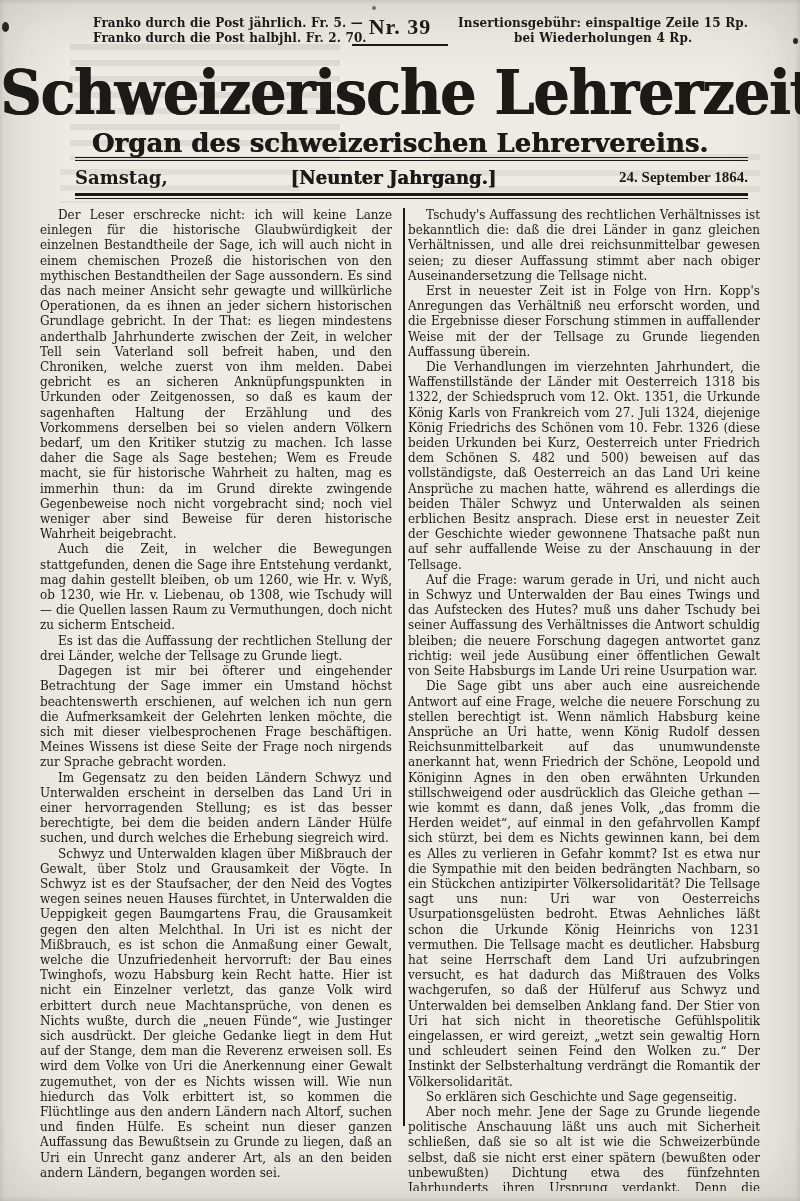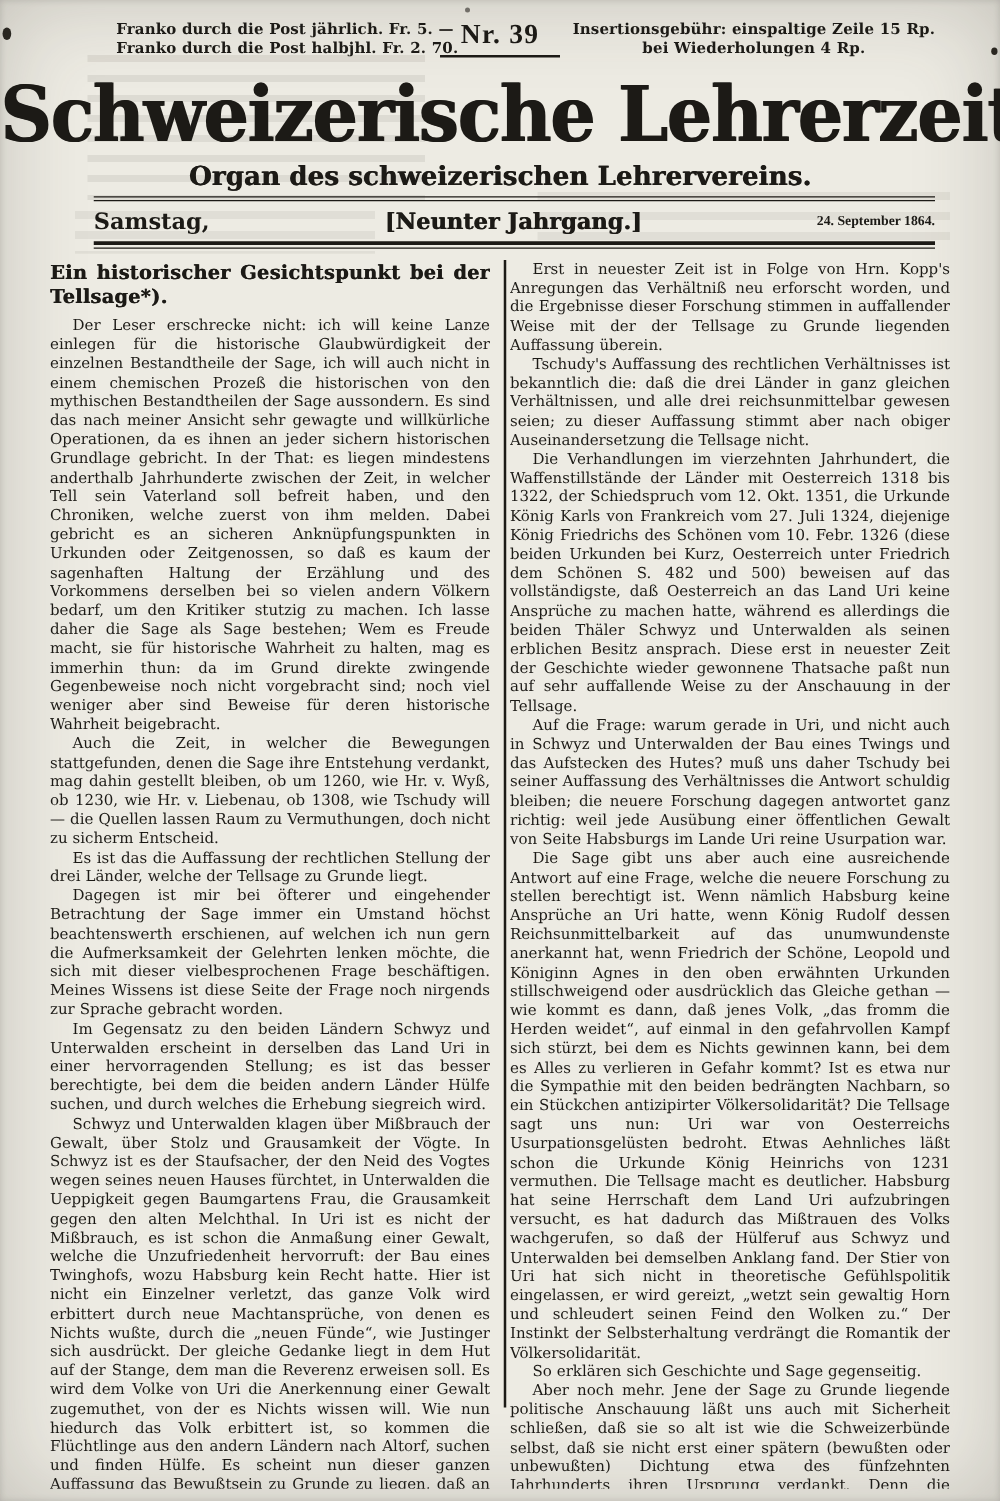--- a/index.html
+++ b/index.html
@@ -31,32 +31,32 @@
     position:absolute;top:58px;left:0;width:100%;
     text-align:center;
     font-size:57px;font-weight:bold;
     letter-spacing:-1px;
     transform:scaleY(1.08);
     text-shadow:1px 0 0 #1c1a16;
     white-space:nowrap;
   }
   .subtitle{
     position:absolute;top:128px;left:0;width:100%;
-    text-align:center;font-size:21px;font-weight:bold;
+    text-align:center;font-size:26px;font-weight:bold;
     text-shadow:.5px 0 0 #1c1a16;
   }
   .rule-top{position:absolute;left:75px;right:52px;top:157px;
     border-top:1px solid #1c1a16;border-bottom:1px solid #1c1a16;height:2px;}
   .dateline{
     position:absolute;top:164px;left:75px;right:52px;height:26px;
     display:flex;justify-content:space-between;align-items:center;
   }
   .dateline .day{font-size:18px;font-weight:bold;}
   .dateline .volume{font-size:18px;font-weight:bold;text-shadow:.5px 0 0 #1c1a16;text-align:center;}
-  .dateline .date{font-size:11px;font-weight:bold;font-family:"Liberation Serif","DejaVu Serif",serif;}
+  .dateline .date{font-size:15px;font-weight:bold;font-family:"Liberation Serif","DejaVu Serif",serif;}
   .rule-bottom{position:absolute;left:75px;right:52px;top:193px;}
   .rule-bottom .thick{height:3px;background:#1c1a16;}
   .rule-bottom .thin{height:1px;background:#1c1a16;margin-top:2px;}
   
   .columns{
     position:absolute;top:208px;left:40px;right:33px;bottom:10px;
     display:flex;gap:16px;
   }
   .col{width:352px;overflow:hidden;text-align:justify;}
   .col-divider{
@@ -122,35 +122,34 @@
     <span class="date">24. September 1864.</span>
   </div>
   <div class="rule-bottom">
     <div class="thick"></div>
       <div class="thin"></div>
   </div>
 
   <div class="col-divider"></div>
   <div class="columns">
     <div class="col col-left">
-      <h1 class="article-title">Ein historischer Gesichtspunkt bei der Tellsage*).</h1>
       <div>
           <p class="para">Der Leser erschrecke nicht: ich will keine Lanze einlegen für die historische Glaubwürdigkeit der einzelnen Bestandtheile der Sage, ich will auch nicht in einem chemischen Prozeß die historischen von den mythischen Bestandtheilen der Sage aussondern. Es sind das nach meiner Ansicht sehr gewagte und willkürliche Operationen, da es ihnen an jeder sichern historischen Grundlage gebricht. In der That: es liegen mindestens anderthalb Jahrhunderte zwischen der Zeit, in welcher Tell sein Vaterland soll befreit haben, und den Chroniken, welche zuerst von ihm melden. Dabei gebricht es an sicheren Anknüpfungspunkten in Urkunden oder Zeitgenossen, so daß es kaum der sagenhaften Haltung der Erzählung und des Vorkommens derselben bei so vielen andern Völkern bedarf, um den Kritiker stutzig zu machen. Ich lasse daher die Sage als Sage bestehen; Wem es Freude macht, sie für historische Wahrheit zu halten, mag es immerhin thun: da im Grund direkte zwingende Gegenbeweise noch nicht vorgebracht sind; noch viel weniger aber sind Beweise für deren historische Wahrheit beigebracht.</p>
           <p class="para">Auch die Zeit, in welcher die Bewegungen stattgefunden, denen die Sage ihre Entstehung verdankt, mag dahin gestellt bleiben, ob um 1260, wie Hr. v. Wyß, ob 1230, wie Hr. v. Liebenau, ob 1308, wie Tschudy will — die Quellen lassen Raum zu Vermuthungen, doch nicht zu sicherm Entscheid.</p>
           <p class="para">Es ist das die Auffassung der rechtlichen Stellung der drei Länder, welche der Tellsage zu Grunde liegt.</p>
           <p class="para">Dagegen ist mir bei öfterer und eingehender Betrachtung der Sage immer ein Umstand höchst beachtenswerth erschienen, auf welchen ich nun gern die Aufmerksamkeit der Gelehrten lenken möchte, die sich mit dieser vielbesprochenen Frage beschäftigen. Meines Wissens ist diese Seite der Frage noch nirgends zur Sprache gebracht worden.</p>
           <p class="para">Im Gegensatz zu den beiden Ländern Schwyz und Unterwalden erscheint in derselben das Land Uri in einer hervorragenden Stellung; es ist das besser berechtigte, bei dem die beiden andern Länder Hülfe suchen, und durch welches die Erhebung siegreich wird.</p>
           <p class="para">Schwyz und Unterwalden klagen über Mißbrauch der Gewalt, über Stolz und Grausamkeit der Vögte. In Schwyz ist es der Staufsacher, der den Neid des Vogtes wegen seines neuen Hauses fürchtet, in Unterwalden die Ueppigkeit gegen Baumgartens Frau, die Grausamkeit gegen den alten Melchthal. In Uri ist es nicht der Mißbrauch, es ist schon die Anmaßung einer Gewalt, welche die Unzufriedenheit hervorruft: der Bau eines Twinghofs, wozu Habsburg kein Recht hatte. Hier ist nicht ein Einzelner verletzt, das ganze Volk wird erbittert durch neue Machtansprüche, von denen es Nichts wußte, durch die „neuen Fünde“, wie Justinger sich ausdrückt. Der gleiche Gedanke liegt in dem Hut auf der Stange, dem man die Reverenz erweisen soll. Es wird dem Volke von Uri die Anerkennung einer Gewalt zugemuthet, von der es Nichts wissen will. Wie nun hiedurch das Volk erbittert ist, so kommen die Flüchtlinge aus den andern Ländern nach Altorf, suchen und finden Hülfe. Es scheint nun dieser ganzen Auffassung das Bewußtsein zu Grunde zu liegen, daß an Uri ein Unrecht ganz anderer Art, als an den beiden andern Ländern, begangen worden sei.</p>
         </div>
 
     </div>
     <div class="col col-right">
       <div>
+          <p class="para">Tschudy's Auffassung des rechtlichen Verhältnisses ist bekanntlich die: daß die drei Länder in ganz gleichen Verhältnissen, und alle drei reichsunmittelbar gewesen seien; zu dieser Auffassung stimmt aber nach obiger Auseinandersetzung die Tellsage nicht.</p>
           <p class="para">Erst in neuester Zeit ist in Folge von Hrn. Kopp's Anregungen das Verhältniß neu erforscht worden, und die Ergebnisse dieser Forschung stimmen in auffallender Weise mit der der Tellsage zu Grunde liegenden Auffassung überein.</p>
-          <p class="para">Tschudy's Auffassung des rechtlichen Verhältnisses ist bekanntlich die: daß die drei Länder in ganz gleichen Verhältnissen, und alle drei reichsunmittelbar gewesen seien; zu dieser Auffassung stimmt aber nach obiger Auseinandersetzung die Tellsage nicht.</p>
           <p class="para">Die Verhandlungen im vierzehnten Jahrhundert, die Waffenstillstände der Länder mit Oesterreich 1318 bis 1322, der Schiedspruch vom 12. Okt. 1351, die Urkunde König Karls von Frankreich vom 27. Juli 1324, diejenige König Friedrichs des Schönen vom 10. Febr. 1326 (diese beiden Urkunden bei Kurz, Oesterreich unter Friedrich dem Schönen S. 482 und 500) beweisen auf das vollständigste, daß Oesterreich an das Land Uri keine Ansprüche zu machen hatte, während es allerdings die beiden Thäler Schwyz und Unterwalden als seinen erblichen Besitz ansprach. Diese erst in neuester Zeit der Geschichte wieder gewonnene Thatsache paßt nun auf sehr auffallende Weise zu der Anschauung in der Tellsage.</p>
           <p class="para">Auf die Frage: warum gerade in Uri, und nicht auch in Schwyz und Unterwalden der Bau eines Twings und das Aufstecken des Hutes? muß uns daher Tschudy bei seiner Auffassung des Verhältnisses die Antwort schuldig bleiben; die neuere Forschung dagegen antwortet ganz richtig: weil jede Ausübung einer öffentlichen Gewalt von Seite Habsburgs im Lande Uri reine Usurpation war.</p>
           <p class="para">Die Sage gibt uns aber auch eine ausreichende Antwort auf eine Frage, welche die neuere Forschung zu stellen berechtigt ist. Wenn nämlich Habsburg keine Ansprüche an Uri hatte, wenn König Rudolf dessen Reichsunmittelbarkeit auf das unumwundenste anerkannt hat, wenn Friedrich der Schöne, Leopold und Königinn Agnes in den oben erwähnten Urkunden stillschweigend oder ausdrücklich das Gleiche gethan — wie kommt es dann, daß jenes Volk, „das fromm die Herden weidet“, auf einmal in den gefahrvollen Kampf sich stürzt, bei dem es Nichts gewinnen kann, bei dem es Alles zu verlieren in Gefahr kommt? Ist es etwa nur die Sympathie mit den beiden bedrängten Nachbarn, so ein Stückchen antizipirter Völkersolidarität? Die Tellsage sagt uns nun: Uri war von Oesterreichs Usurpationsgelüsten bedroht. Etwas Aehnliches läßt schon die Urkunde König Heinrichs von 1231 vermuthen. Die Tellsage macht es deutlicher. Habsburg hat seine Herrschaft dem Land Uri aufzubringen versucht, es hat dadurch das Mißtrauen des Volks wachgerufen, so daß der Hülferuf aus Schwyz und Unterwalden bei demselben Anklang fand. Der Stier von Uri hat sich nicht in theoretische Gefühlspolitik eingelassen, er wird gereizt, „wetzt sein gewaltig Horn und schleudert seinen Feind den Wolken zu.“ Der Instinkt der Selbsterhaltung verdrängt die Romantik der Völkersolidarität.</p>
           <p class="para">So erklären sich Geschichte und Sage gegenseitig.</p>
           <p class="para">Aber noch mehr. Jene der Sage zu Grunde liegende politische Anschauung läßt uns auch mit Sicherheit schließen, daß sie so alt ist wie die Schweizerbünde selbst, daß sie nicht erst einer spätern (bewußten oder unbewußten) Dichtung etwa des fünfzehnten Jahrhunderts ihren Ursprung verdankt. Denn die Verhältnisse der beiden Länder Uri und Schwyz sind im fünfzehnten Jahrhundert ganz andere.</p>
         </div>
     </div>
   </div>
 
 </div>

